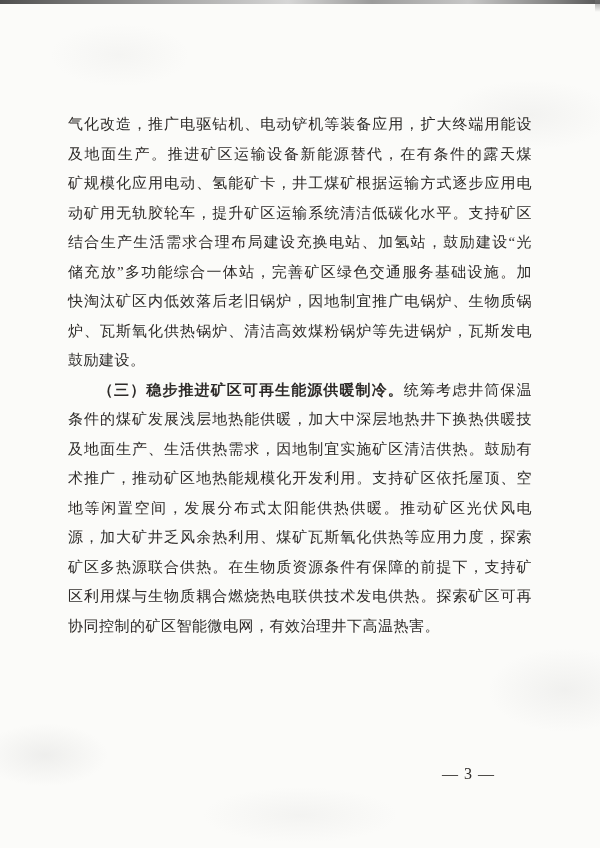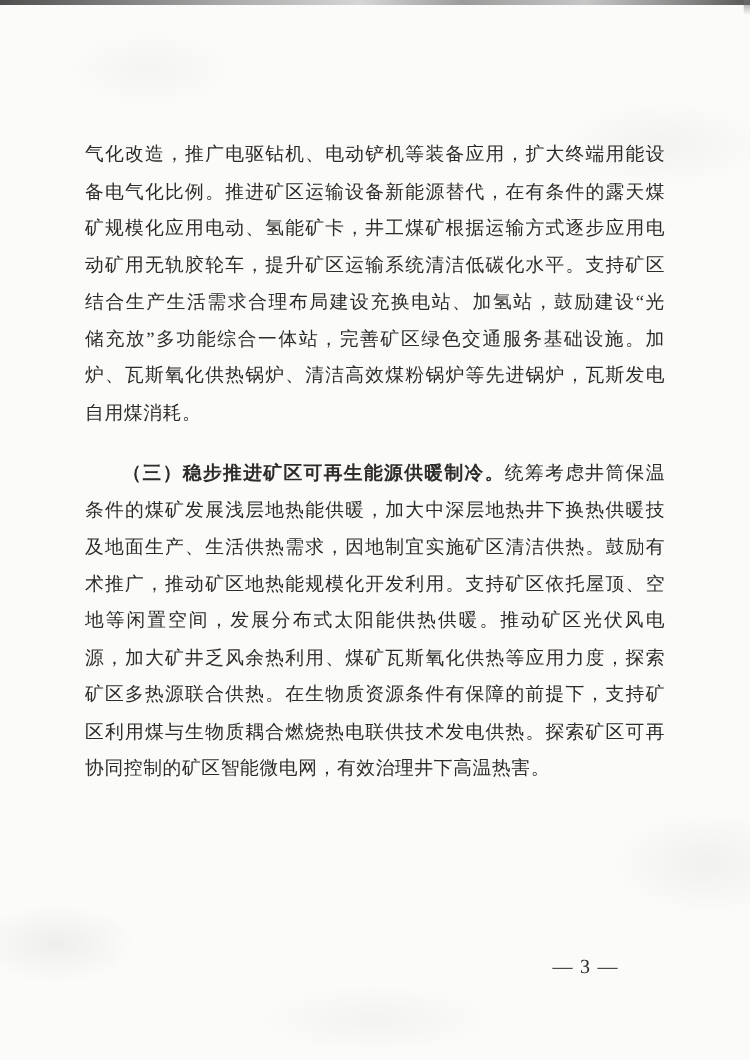--- a/index.html
+++ b/index.html
@@ -51,21 +51,21 @@
   .line {
     font-size: 15px;
     line-height: 29.5px;
     color: var(--text, #2e2b29);
     text-align: justify;
     text-align-last: justify;
     text-justify: inter-character;
     letter-spacing: 0.5px;
   }
   .line.short { text-align-last: left; }
-  .line.indent { text-indent: 30px; margin-top: 19px; }
+  .line.indent { text-indent: 30px; }
   .seg.bold { font-weight: bold; }
   .page-number {
     position: absolute;
     top: 763px;
     right: 105px;
     font-size: 16px;
     line-height: 22px;
     color: var(--text, #2e2b29);
     letter-spacing: 1px;
   }
@@ -73,27 +73,28 @@
 </head>
 <body>
 
 <div class="page">
   <div class="scan-edge-top"></div>
   <div class="scan-edge-corner"></div>
 
   <div class="doc-body" id="doc-body">
       <div>
         <div class="line"><span class="seg">气化改造，推广电驱钻机、电动铲机等装备应用，扩大终端用能设</span></div>
-        <div class="line"><span class="seg">备电气化比例。推进矿区运输设备新能源替代，在有条件的露天煤</span></div>
+        <div class="line"><span class="seg">及地面生产。推进矿区运输设备新能源替代，在有条件的露天煤</span></div>
         <div class="line"><span class="seg">矿规模化应用电动、氢能矿卡，井工煤矿根据运输方式逐步应用电</span></div>
         <div class="line"><span class="seg">动矿用无轨胶轮车，提升矿区运输系统清洁低碳化水平。支持矿区</span></div>
         <div class="line"><span class="seg">结合生产生活需求合理布局建设充换电站、加氢站，鼓励建设“光</span></div>
         <div class="line"><span class="seg">储充放”多功能综合一体站，完善矿区绿色交通服务基础设施。加</span></div>
+        <div class="line"><span class="seg">快淘汰矿区内低效落后老旧锅炉，因地制宜推广电锅炉、生物质锅</span></div>
         <div class="line"><span class="seg">炉、瓦斯氧化供热锅炉、清洁高效煤粉锅炉等先进锅炉，瓦斯发电</span></div>
-        <div class="line short"><span class="seg">自用煤消耗。</span></div>
+        <div class="line short"><span class="seg">鼓励建设。</span></div>
       </div>
       <div>
         <div class="line indent"><span class="seg bold">（三）稳步推进矿区可再生能源供暖制冷。</span><span class="seg">统筹考虑井筒保温</span></div>
         <div class="line"><span class="seg">条件的煤矿发展浅层地热能供暖，加大中深层地热井下换热供暖技</span></div>
         <div class="line"><span class="seg">及地面生产、生活供热需求，因地制宜实施矿区清洁供热。鼓励有</span></div>
         <div class="line"><span class="seg">术推广，推动矿区地热能规模化开发利用。支持矿区依托屋顶、空</span></div>
         <div class="line"><span class="seg">地等闲置空间，发展分布式太阳能供热供暖。推动矿区光伏风电</span></div>
         <div class="line"><span class="seg">源，加大矿井乏风余热利用、煤矿瓦斯氧化供热等应用力度，探索</span></div>
         <div class="line"><span class="seg">矿区多热源联合供热。在生物质资源条件有保障的前提下，支持矿</span></div>
         <div class="line"><span class="seg">区利用煤与生物质耦合燃烧热电联供技术发电供热。探索矿区可再</span></div>

